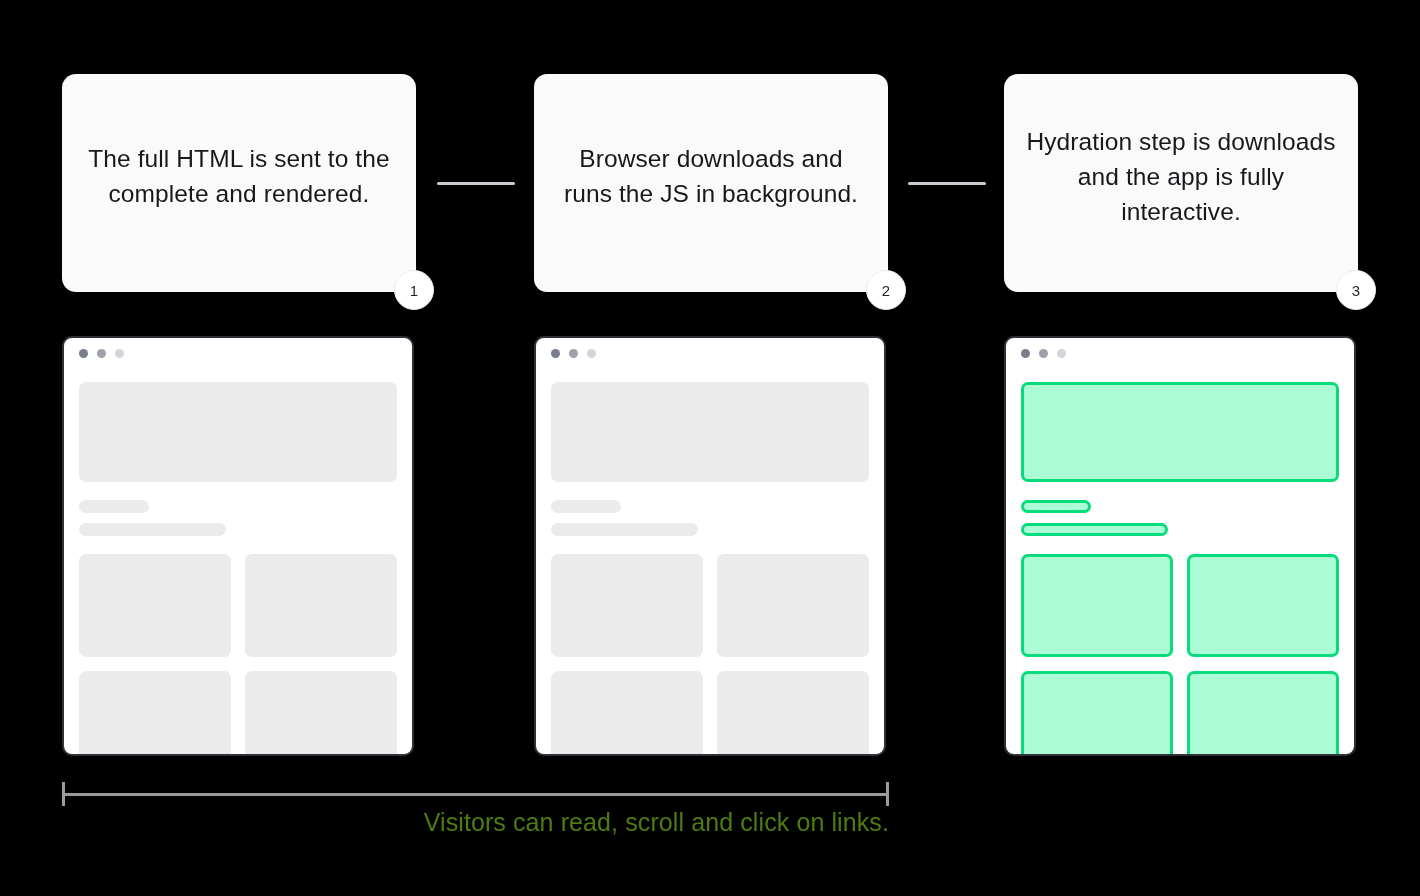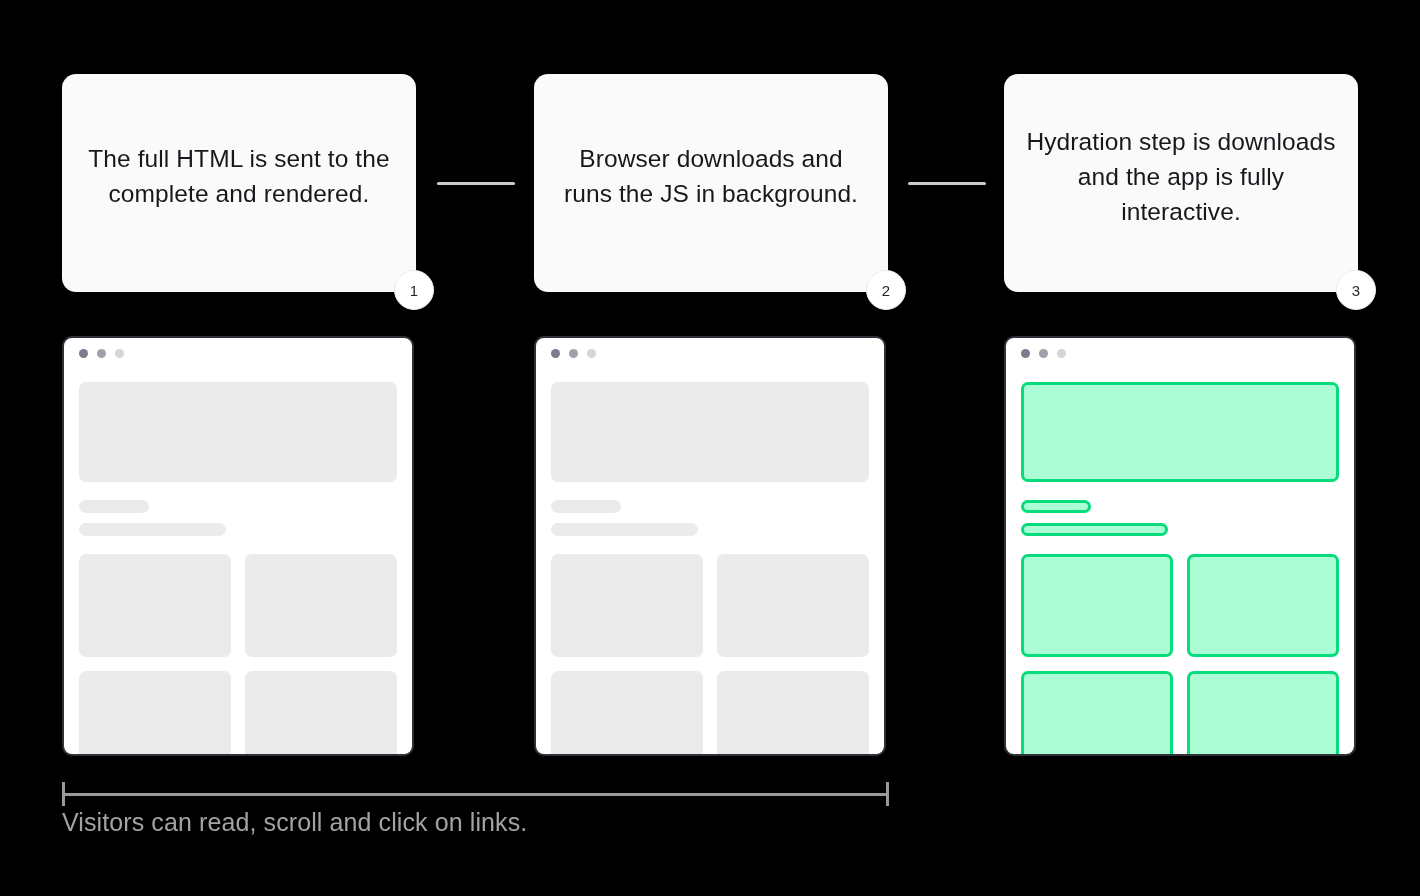--- a/index.html
+++ b/index.html
@@ -150,39 +150,39 @@
     background: #9A9A9A;
   }
   .bracket-cap-left  { left: 0; }
   .bracket-cap-right { right: 0; }
 
   .caption {
     position: absolute;
     left: 62px;
     top: 808px;
     width: 827px;
-    text-align: left;
+    text-align: right;
     font-size: 25px;
-    color: #a3a3a3;
+    color: #4d7c0f;
     letter-spacing: 0.1px;
   }
 </style>
 </head>
 <body>
 
 <div class="step-card" style="left:62px; top:74px;">
   <div class="step-card-text">The full HTML is sent to the complete and rendered.</div>
 </div>
 <div class="step-badge" style="left:394px; top:270px;">
   <span>1</span>
 </div>
 
 <div class="connector" style="left:437px; top:182px; width:78px;"></div>
 
-<div class="step-card" style="left:534px; top:74px;">
+<div class="step-card" style="left:534px; top:74px;border-radius:13px;">
   <div class="step-card-text">Browser downloads and runs the JS in background.</div>
 </div>
 <div class="step-badge" style="left:866px; top:270px;">
   <span>2</span>
 </div>
 
 <div class="connector" style="left:908px; top:182px; width:78px;"></div>
 
 <div class="step-card" style="left:1004px; top:74px;">
   <div class="step-card-text">Hydration step is downloads and the app is fully interactive.</div>

